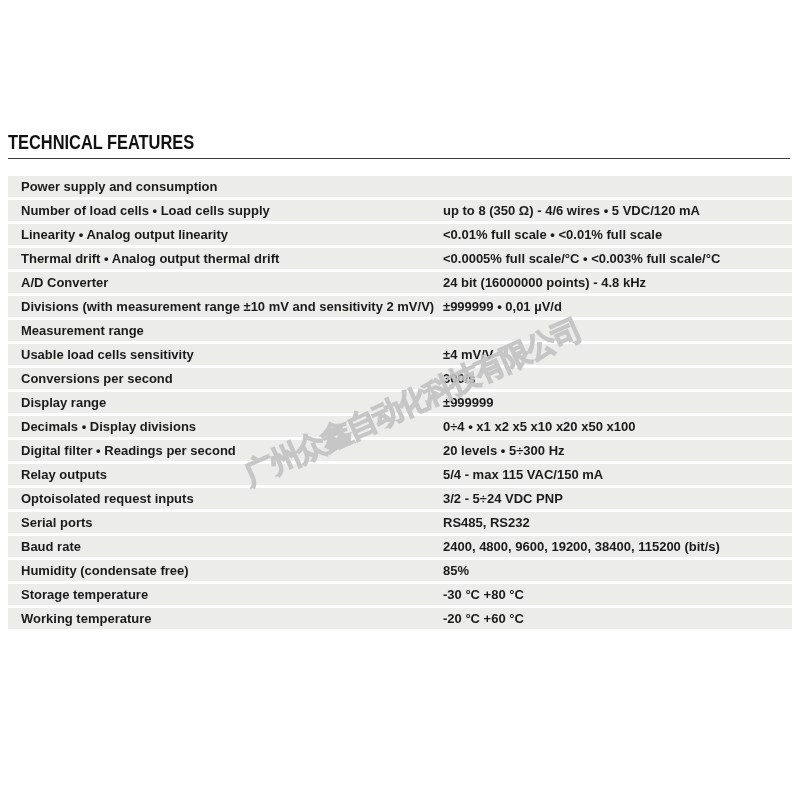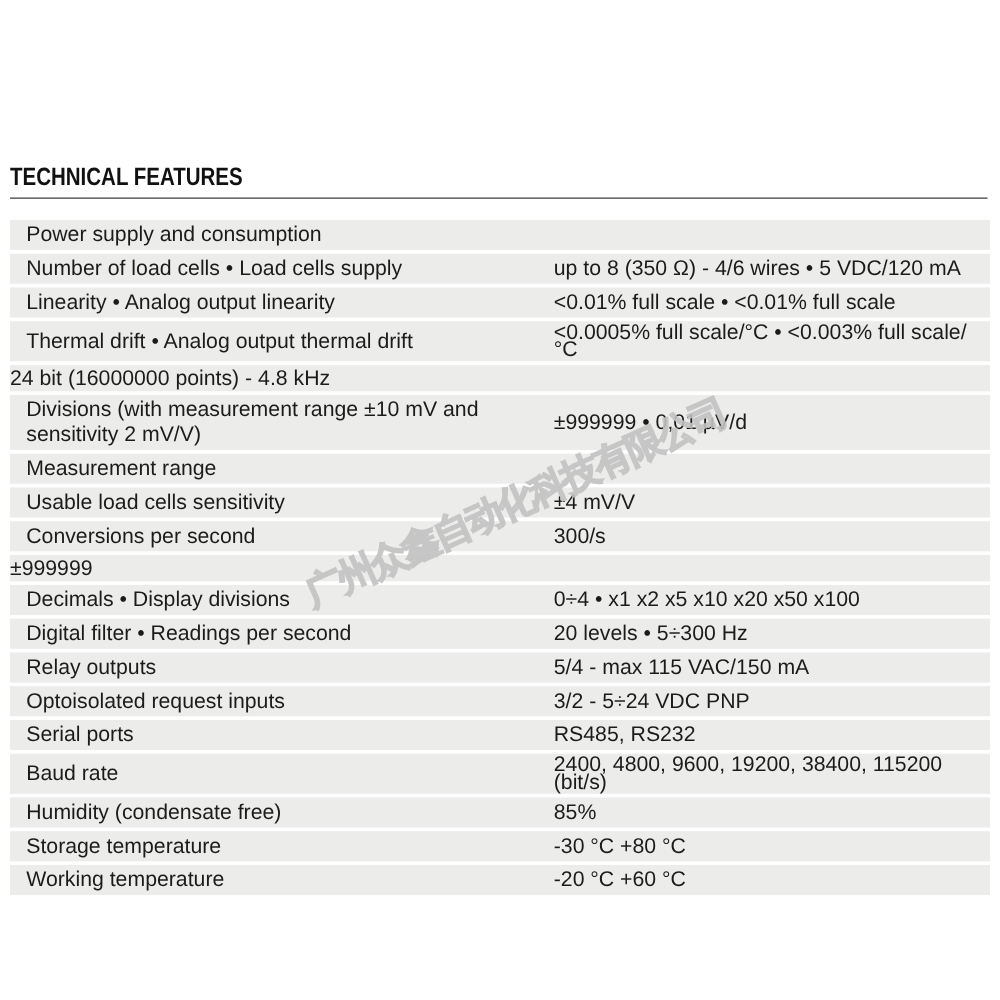--- a/index.html
+++ b/index.html
@@ -30,21 +30,22 @@
   .spec-table{
     position:absolute;
     left:8px;right:8px;top:176px;
   }
   .row{
     display:flex;
     align-items:center;
     background:#ececeb;
     min-height:21px;
     margin-bottom:3px;
-    font-size:17px;
+    font-size:13px;
+    font-weight:bold;
   }
   .row.tall{min-height:33px;}
   .cell-label{
     width:435px;
     box-sizing:border-box;
     padding:2px 6px 2px 13px;
     flex-shrink:0;
   }
   .cell-value{
     flex:1;
@@ -97,20 +98,21 @@
       <div class="cell-label">Linearity • Analog output linearity</div>
       <div class="cell-value">&lt;0.01% full scale • &lt;0.01% full scale</div>
     </div>
 
     <div class="row">
       <div class="cell-label">Thermal drift • Analog output thermal drift</div>
       <div class="cell-value">&lt;0.0005% full scale/°C • &lt;0.003% full scale/°C</div>
     </div>
 
     <div class="row">
+      <div class="cell-label">A/D Converter</div>
       <div class="cell-value">24 bit (16000000 points) - 4.8 kHz</div>
     </div>
 
     <div class="row">
       <div class="cell-label">Divisions (with measurement range ±10 mV and sensitivity 2 mV/V)</div>
       <div class="cell-value">±999999 • 0,01 µV/d</div>
     </div>
 
     <div class="row">
       <div class="cell-label">Measurement range</div>
@@ -120,20 +122,21 @@
       <div class="cell-label">Usable load cells sensitivity</div>
       <div class="cell-value">±4 mV/V</div>
     </div>
 
     <div class="row">
       <div class="cell-label">Conversions per second</div>
       <div class="cell-value">300/s</div>
     </div>
 
     <div class="row">
+      <div class="cell-label">Display range</div>
       <div class="cell-value">±999999</div>
     </div>
 
     <div class="row">
       <div class="cell-label">Decimals • Display divisions</div>
       <div class="cell-value">0÷4 • x1 x2 x5 x10 x20 x50 x100</div>
     </div>
 
     <div class="row">
       <div class="cell-label">Digital filter • Readings per second</div>

